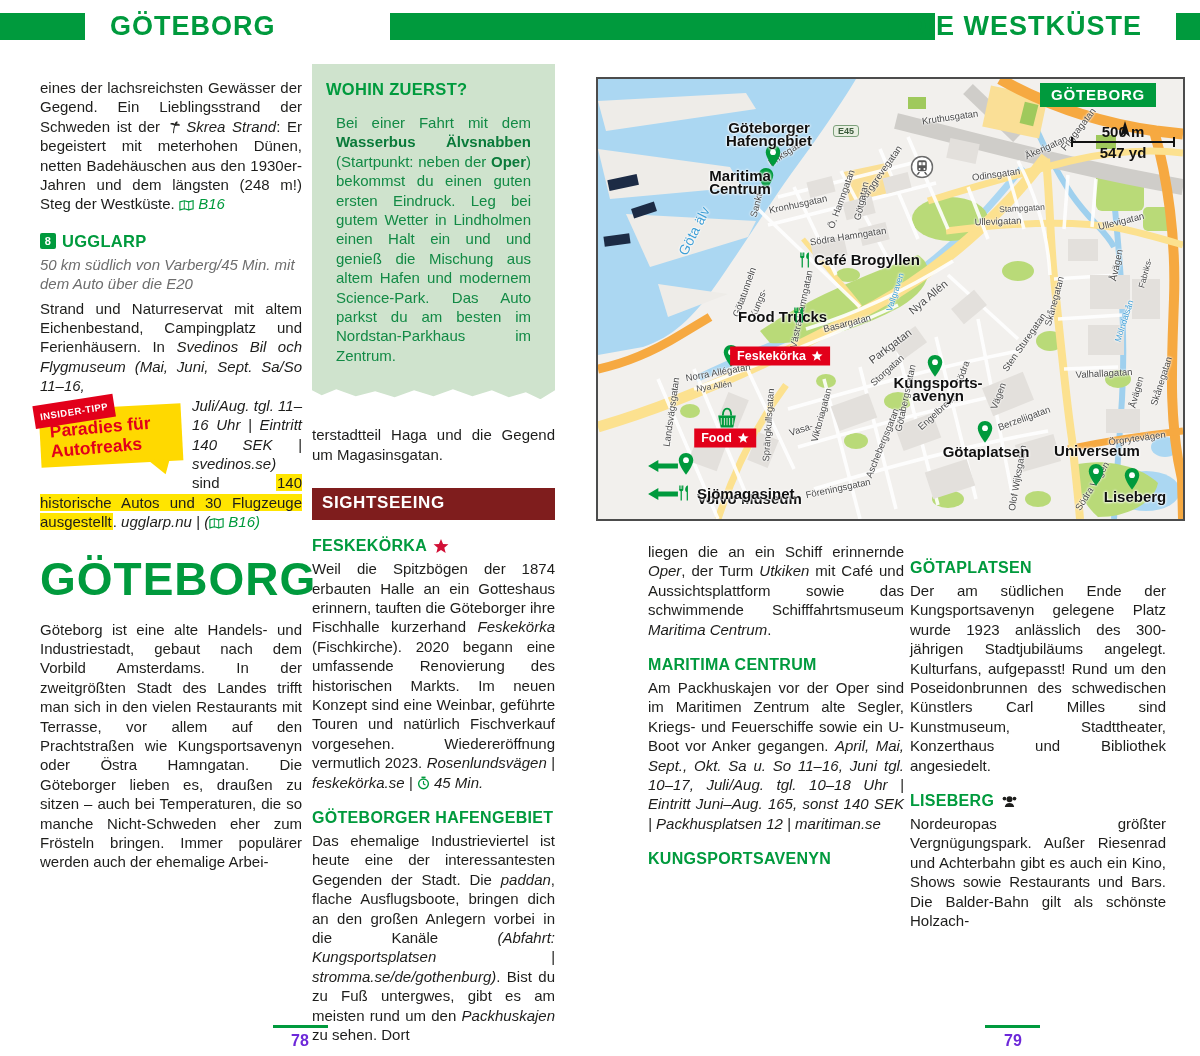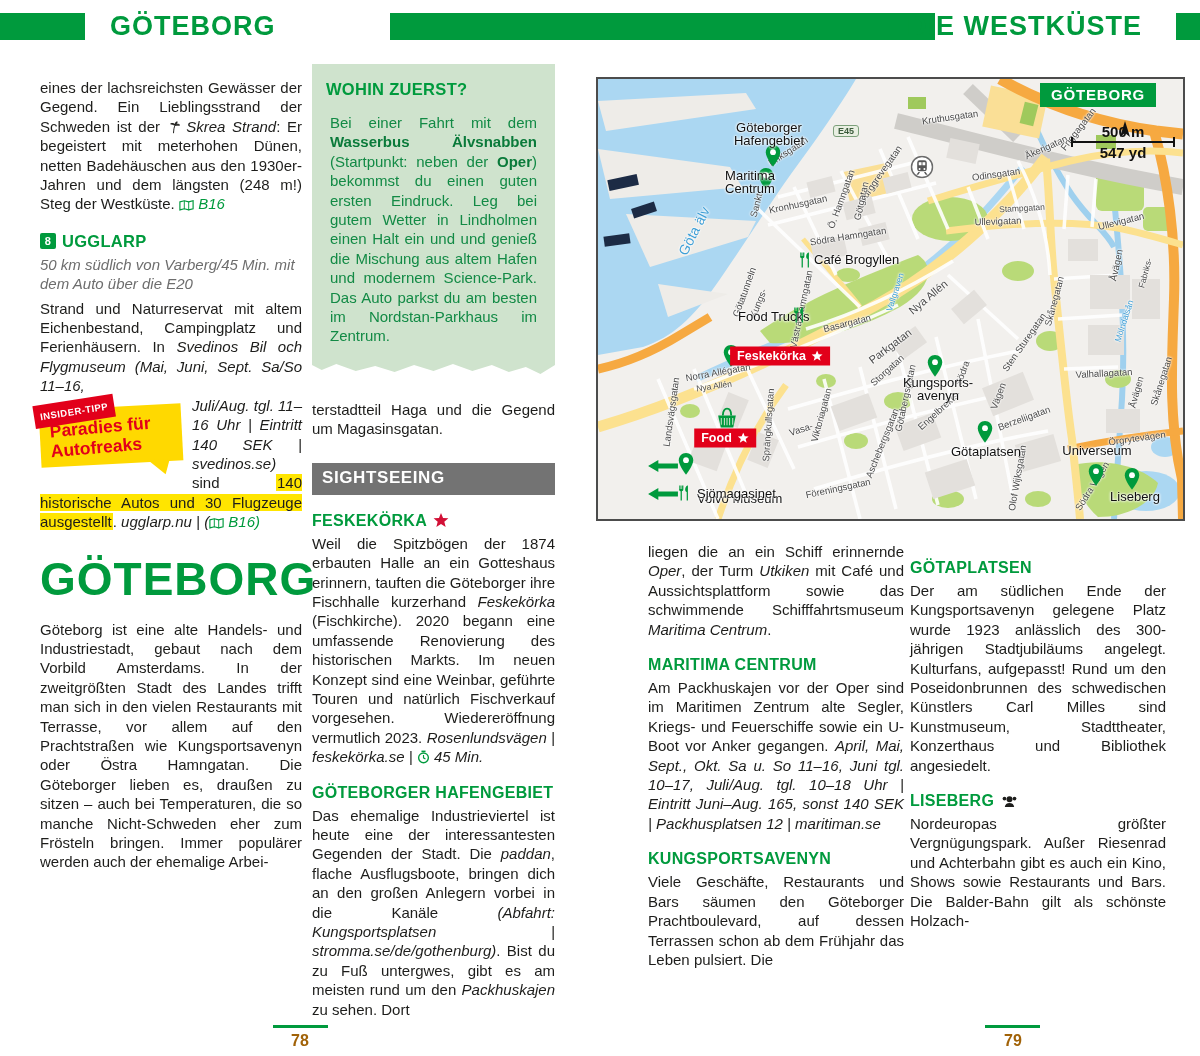--- a/index.html
+++ b/index.html
@@ -2,61 +2,61 @@
 <html><head>
 <meta charset="utf-8">
 <style>
   html,body{margin:0;padding:0;background:#e8e8e8;}
   .page{position:relative;width:1200px;height:1056px;background:#ffffff;overflow:hidden;
         font-family:"Liberation Sans",sans-serif;color:#1d1d1b;}
   
   .hdr-block{position:absolute;top:13px;height:27px;background:#009a3d;}
   .hdr-title{position:absolute;top:11px;font-size:27px;font-weight:bold;color:#009a3d;letter-spacing:1px;}
   .ftr-line{position:absolute;height:3px;background:#009a3d;}
-  .ftr-num{position:absolute;font-size:16px;font-weight:bold;color:#a16207;}
+  .ftr-num{position:absolute;font-size:16px;font-weight:bold;color:#6d28d9;}
   
   .col{position:absolute;}
   .col p{font-size:15px;line-height:19.4px;text-align:justify;margin:0 0 2px 0;}
   .i{font-style:italic;}
   .b{font-weight:bold;}
   .grn{color:#009a3d;}
   .hl{background:#ffe500;padding:0 1px;}
   .access{color:#6d6d6d;font-style:italic;font-size:15px;line-height:19.4px;margin:2px 0 5px 0;}
   h2.entry{color:#009a3d;font-size:16.5px;margin:18px 0 4px 0;letter-spacing:.3px;display:flex;align-items:center;gap:6px;}
   .num-badge{display:inline-flex;align-items:center;justify-content:center;width:16px;height:16px;
              background:#009a3d;color:#fff;font-size:11px;font-weight:bold;border-radius:2px;flex:0 0 auto;}
   h1.city{color:#009a3d;font-size:46px;letter-spacing:1px;margin:20px 0 14px 0;font-weight:bold;}
   h3.sub{color:#009a3d;font-size:16px;margin:17px 0 4px 0;letter-spacing:.3px;display:flex;align-items:center;gap:6px;}
-  .banner{background:#737373;color:#fff;font-weight:bold;font-size:17px;letter-spacing:.6px;
+  .banner{background:#7f1d1d;color:#fff;font-weight:bold;font-size:17px;letter-spacing:.6px;
           padding:5px 10px 7px 10px;margin:24px 0 12px 0;}
   
   .infobox{background:#cfe3cd;padding:16px 14px 24px 14px;margin-bottom:26px;
     clip-path:polygon(0 0,100% 0,100% calc(100% - 9px),94% 100%,88% calc(100% - 7px),81% calc(100% - 2px),
       74% calc(100% - 9px),66% calc(100% - 3px),58% calc(100% - 10px),50% calc(100% - 3px),
       42% calc(100% - 9px),34% calc(100% - 2px),26% calc(100% - 8px),18% calc(100% - 3px),
       10% calc(100% - 10px),4% calc(100% - 4px),0 calc(100% - 9px));}
   .infobox h4{margin:0 0 14px 0;color:#009a3d;font-size:16.5px;letter-spacing:.3px;}
-  .infobox p{color:#128a45;margin:4px;}
+  .infobox p{color:#128a45;margin:10px;}
   .infobox .b{color:#0a7a3a;}
   
   .bubble-holder{float:left;width:146px;height:88px;margin:3px 8px 2px -2px;position:relative;}
   .bubble{position:absolute;left:2px;top:8px;width:126px;padding:9px 6px 8px 10px;background:#ffd900;transform:rotate(-3deg);}
   .bubble:after{content:"";position:absolute;right:16px;bottom:-13px;width:0;height:0;
                 border-top:15px solid #ffd900;border-left:22px solid transparent;transform:skewX(-18deg);}
   .ribbon{position:absolute;top:-9px;left:-5px;background:#e2001a;color:#fff;font-size:9.5px;font-weight:bold;
           padding:2px 6px;transform:rotate(-6deg);letter-spacing:.5px;white-space:nowrap;}
   .bubble-text{display:block;color:#e2001a;font-weight:bold;font-size:17.5px;line-height:20px;transform:rotate(-2deg);}
   
   #map{position:absolute;left:596px;top:77px;width:585px;height:440px;border:2px solid #4c4c4c;
        background:#f2f0ed;overflow:hidden;}
   #map svg.bg{position:absolute;left:0;top:0;}
   .street{position:absolute;font-size:9.5px;color:#4a4a4a;white-space:nowrap;
           text-shadow:0 0 2px #fff,0 0 2px #fff,0 0 3px #fff;}
   .water-lbl{color:#3f9fd6;}
-  .poi-label{position:absolute;font-weight:normal;font-size:13px;line-height:12.5px;color:#101010;text-align:center;
+  .poi-label{position:absolute;font-weight:bold;font-size:15px;line-height:12.5px;color:#101010;text-align:center;
              white-space:nowrap;text-shadow:0 0 2px #fff,0 0 3px #fff,0 0 3px #fff;}
   .red-badge{position:absolute;background:#e2001a;color:#fff;font-weight:bold;font-size:12.5px;
              padding:2px 7px 3px 7px;white-space:nowrap;display:flex;align-items:center;gap:5px;}
   .map-icon{position:absolute;}
   .road-shield{position:absolute;background:#e9efe2;border:1.5px solid #7da07b;color:#3c5b3c;
                font-size:9px;font-weight:bold;padding:0 4px;border-radius:3px;}
   .map-badge{position:absolute;top:4px;right:27px;background:#009a3d;color:#fff;font-weight:bold;
              font-size:15px;letter-spacing:.8px;padding:3px 11px 4px 11px;}
   .map-scale{position:absolute;top:44px;right:8px;width:104px;text-align:center;font-weight:bold;font-size:15px;color:#111;}
   .scale-line{position:relative;height:2px;background:#111;margin:1px 0;}
@@ -302,21 +302,21 @@
             <circle cx="10" cy="9.5" r="3.4" fill="#fff"></circle>
           </svg></span>
         <div class="poi-label" style="left: 171px; top: 55px; position: absolute; transform: translate(-50%, -50%);">
           <div>Göteborger</div>
           <div>Hafengebiet</div>
         </div>
         <span class="inl-icon icon-pin map-icon" style="left: 168px; top: 100px; position: absolute; transform: translate(-50%, -50%);"><svg viewBox="0 0 20 28" width="17" height="24">
             <path d="M10 1C5 1 1.5 4.8 1.5 9.5c0 6.5 8.5 17 8.5 17s8.5-10.5 8.5-17C18.5 4.8 15 1 10 1z" fill="#009a3d"></path>
             <circle cx="10" cy="9.5" r="3.4" fill="#fff"></circle>
           </svg></span>
-        <div class="poi-label" style="left: 152px; top: 103px; position: absolute; transform: translate(-50%, -50%);">
+        <div class="poi-label" style="left: 142px; top: 103px; position: absolute; transform: translate(-50%, -50%);">
           <div>Maritima</div>
           <div>Centrum</div>
         </div>
         <span class="inl-icon icon-pin map-icon" style="left: 133px; top: 277px; position: absolute; transform: translate(-50%, -50%);"><svg viewBox="0 0 20 28" width="17" height="24">
             <path d="M10 1C5 1 1.5 4.8 1.5 9.5c0 6.5 8.5 17 8.5 17s8.5-10.5 8.5-17C18.5 4.8 15 1 10 1z" fill="#009a3d"></path>
             <circle cx="10" cy="9.5" r="3.4" fill="#fff"></circle>
           </svg></span>
         <div class="red-badge" style="left: 182px; top: 277px; position: absolute; transform: translate(-50%, -50%);">
           <span>Feskekörka</span>
           <span class="inl-icon icon-star-white"><svg viewBox="0 0 20 19" width="12" height="11">
@@ -431,21 +431,20 @@
 
   <div class="col" id="col3" style="left:648px;top:542px;width:256px;">
     <p>liegen die an ein Schiff erinnernde <span class="i">Oper</span>, der Turm <span class="i">Utkiken</span> mit Café und Aussichtsplattform sowie das schwimmende Schifffahrtsmuseum <span class="i">Maritima Centrum</span>.</p>
     <h3 class="sub">
       <span>MARITIMA CENTRUM</span>
     </h3>
     <p>Am Packhuskajen vor der Oper sind im Maritimen Zentrum alte Segler, Kriegs- und Feuerschiffe sowie ein U-Boot vor Anker gegangen. <span class="i">April, Mai, Sept., Okt. Sa u. So 11–16, Juni tgl. 10–17, Juli/Aug. tgl. 10–18 Uhr | Eintritt Juni–Aug. 165, sonst 140 SEK | Packhusplatsen 12 | maritiman.se</span></p>
     <h3 class="sub">
       <span>KUNGSPORTSAVENYN</span>
     </h3>
-    <p>Viele Geschäfte, Restaurants und Bars säumen den Göteborger Prachtboulevard, auf dessen Terrassen schon ab dem Frühjahr das Leben pulsiert. Die</p>
   </div>
 
   <div class="col" id="col4" style="left:910px;top:542px;width:256px;">
     <h3 class="sub">
       <span>GÖTAPLATSEN</span>
     </h3>
     <p>Der am südlichen Ende der Kungsportsavenyn gelegene Platz wurde 1923 anlässlich des 300-jährigen Stadtjubiläums angelegt. Kulturfans, aufgepasst! Rund um den Poseidonbrunnen des schwedischen Künstlers Carl Milles sind Kunstmuseum, Stadttheater, Konzerthaus und Bibliothek angesiedelt.</p>
     <h3 class="sub">
       <span>LISEBERG</span>
       <span class="inl-icon"><svg viewBox="0 0 20 14" width="19" height="13">

